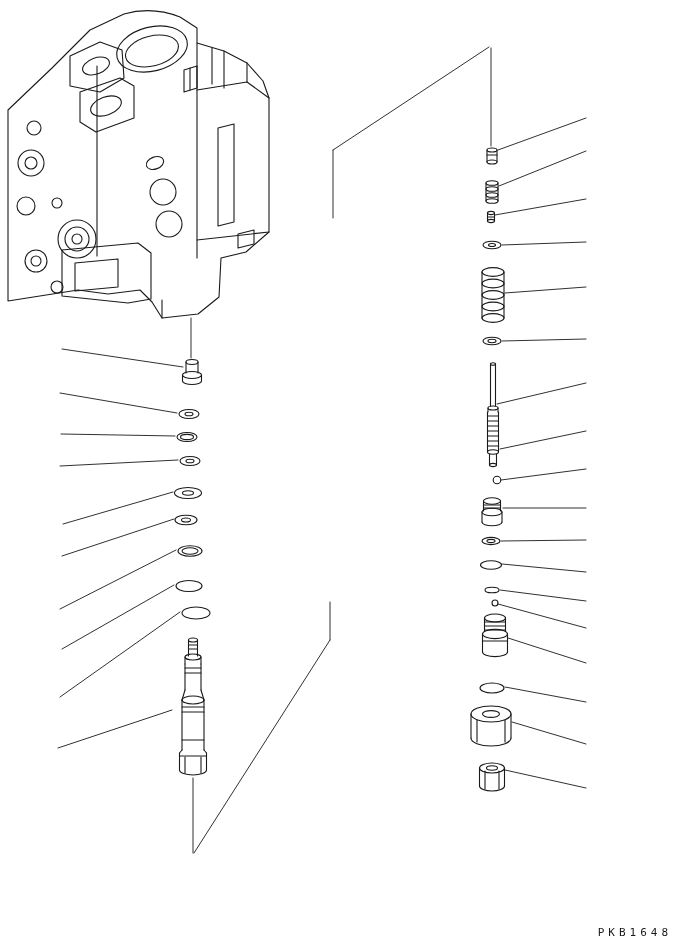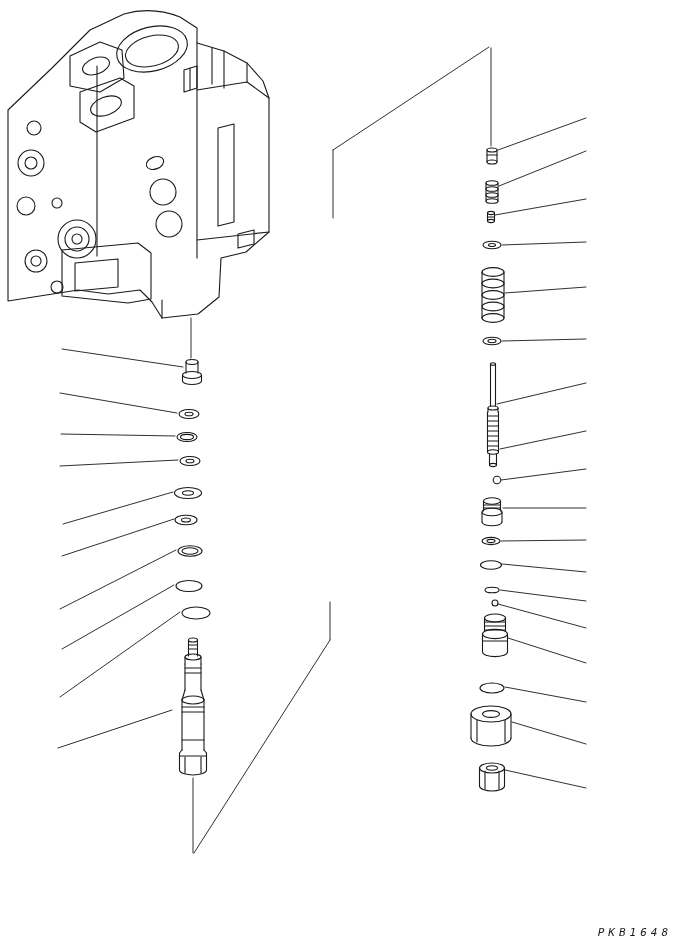--- a/index.html
+++ b/index.html
@@ -7,21 +7,20 @@
     padding: 0;
     background: #ffffff;
     font-family: "DejaVu Sans", sans-serif;
   }
   .page {
     position: relative;
     width: 678px;
     height: 945px;
     background: var(--bg, #ffffff);
     overflow: hidden;
-    font-style: italic;
   }
   svg.diagram {
     position: absolute;
     top: 0;
     left: 0;
   }
   svg.diagram * {
     vector-effect: non-scaling-stroke;
   }
   .stroke {

